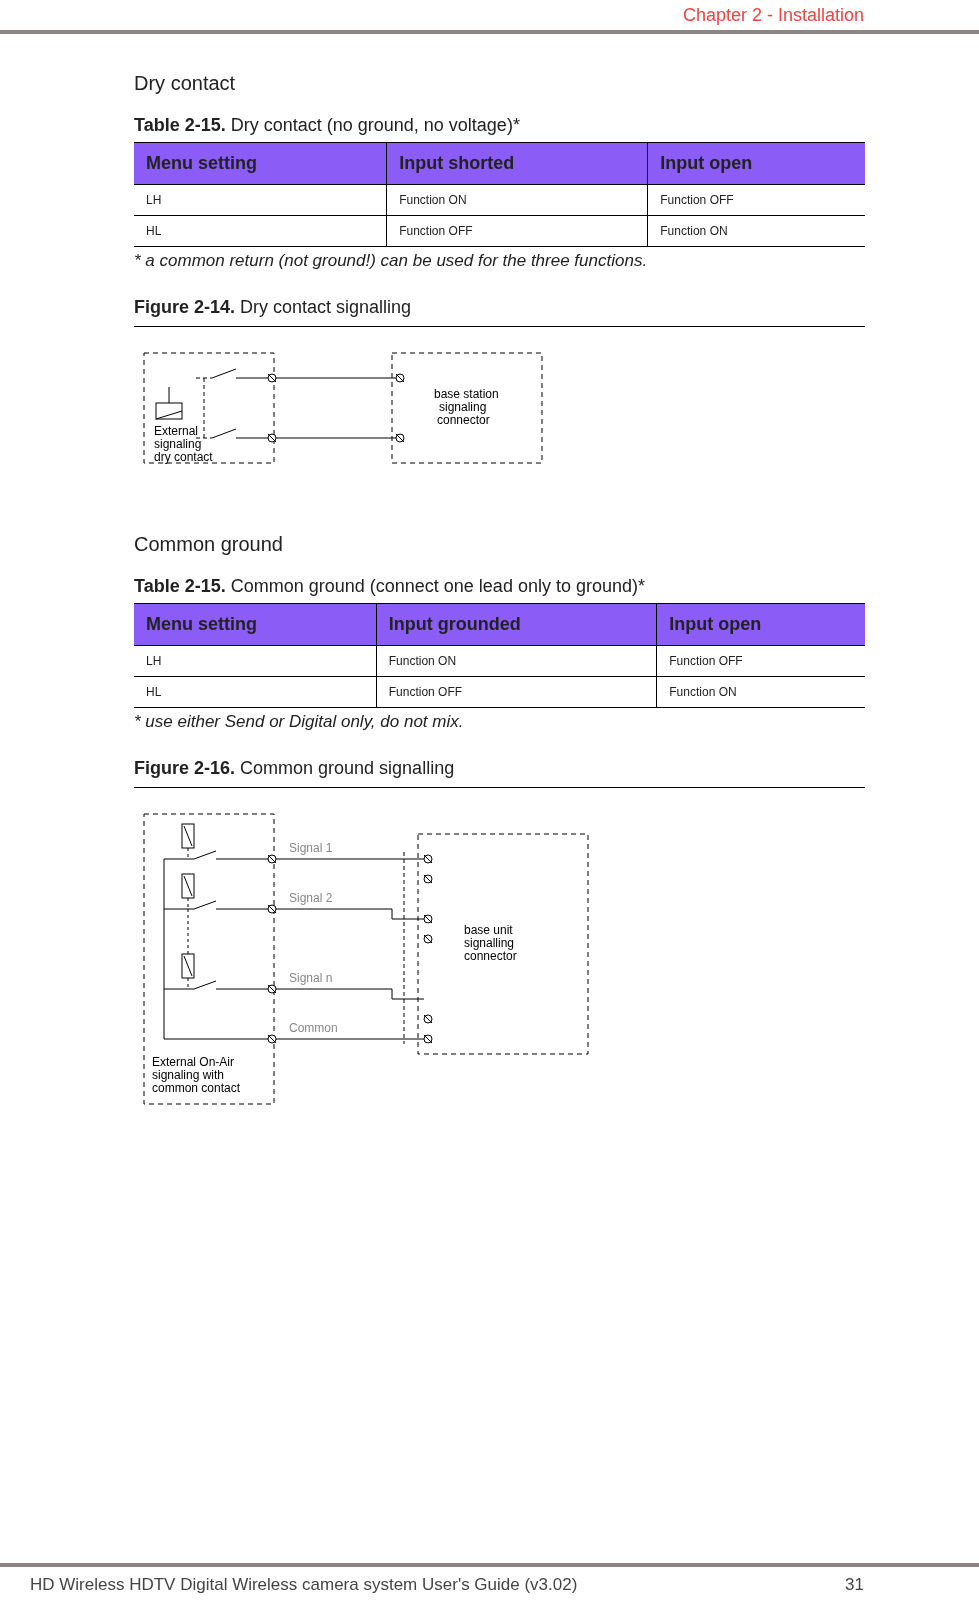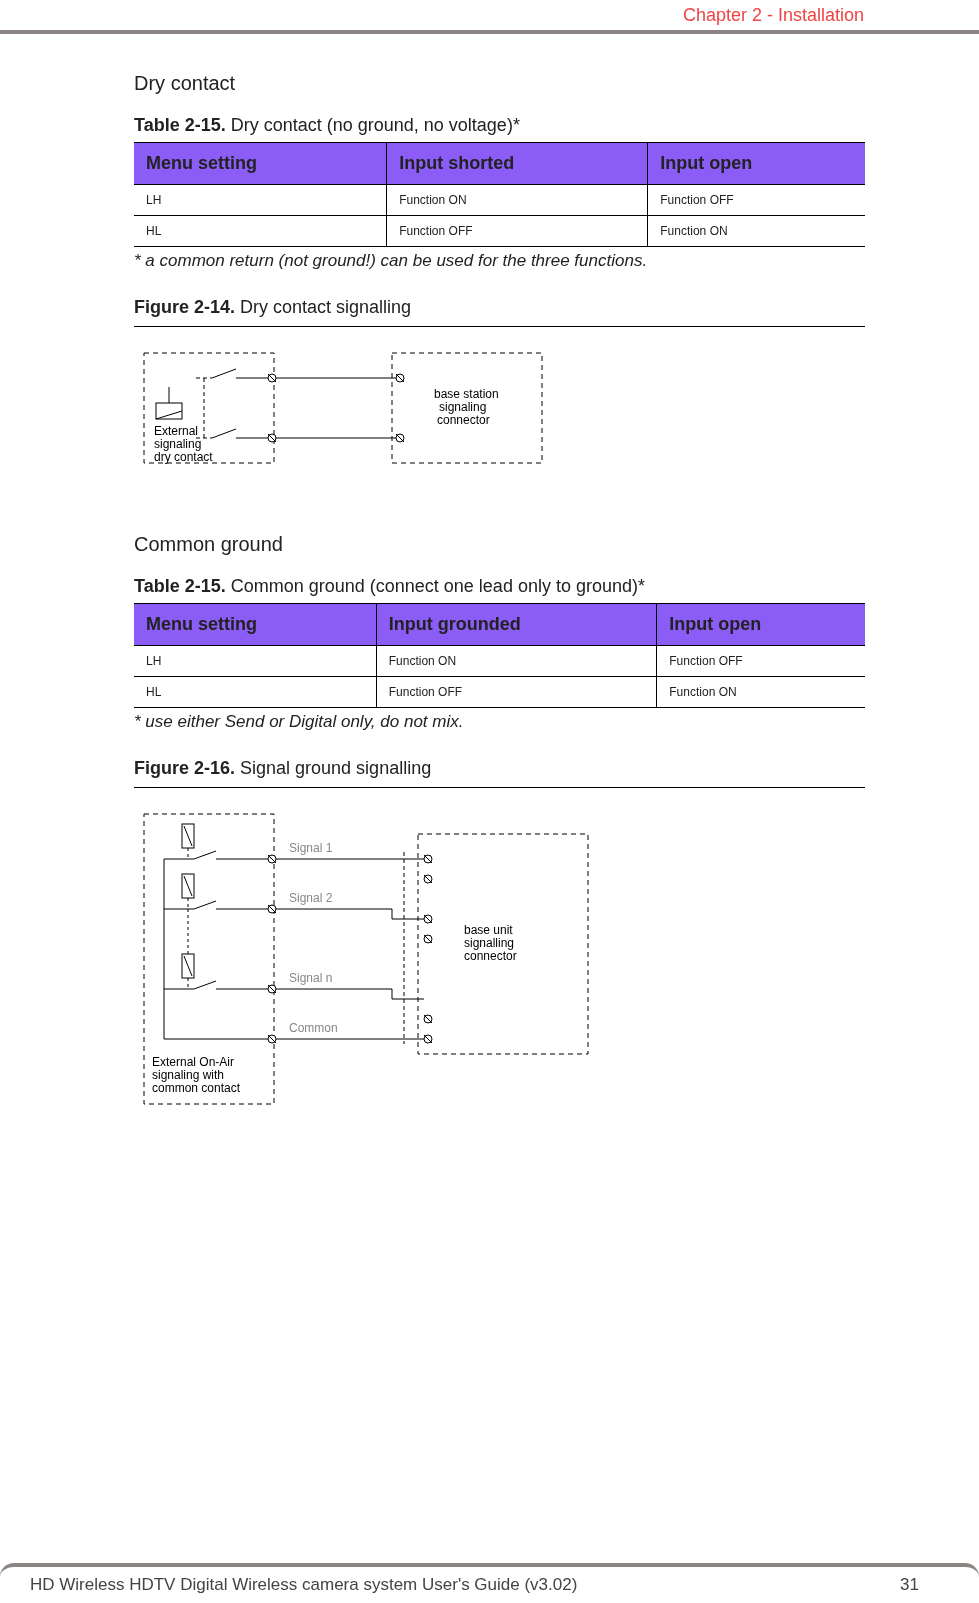--- a/index.html
+++ b/index.html
@@ -57,24 +57,23 @@
   .figure-box { margin-bottom: 50px; }
   svg { display: block; }
   .footer {
     position: absolute;
     bottom: 0; left: 0; right: 0;
     height: 40px;
     border-top: 4px solid #8a8582;
     display: flex;
     justify-content: space-between;
     align-items: center;
-    padding: 0 60px 0 30px;
+    padding: 0 115px 0 30px;
     font-size: 17px;
     color: #444;
-    border-radius: 14px;
   }
 </style>
 </head>
 <body>
 
 <div class="header">
   <span>Chapter 2 - Installation</span>
 </div>
 
 <div class="content">
@@ -176,21 +175,21 @@
         <td>HL</td>
         <td>Function OFF</td>
         <td>Function ON</td>
       </tr>
     </tbody>
   </table>
 
   <div class="note">* use either Send or Digital only, do not mix.</div>
 
   <div class="fig-caption">
-    <b>Figure 2-16.</b><span>  Signal ground signalling</span>
+    <b>Figure 2-16.</b><span>  Common ground signalling</span>
   </div>
   <hr class="fig-rule">
 
   <div class="figure-box">
     <svg width="480" height="320">
 
       <rect x="10" y="10" width="130" height="290" fill="none" stroke="#000" stroke-dasharray="5,4"></rect>
 
       <rect x="48" y="20" width="12" height="24" fill="none" stroke="#000"></rect>
         <line x1="50" y1="22" x2="58" y2="42" stroke="#000"></line>

